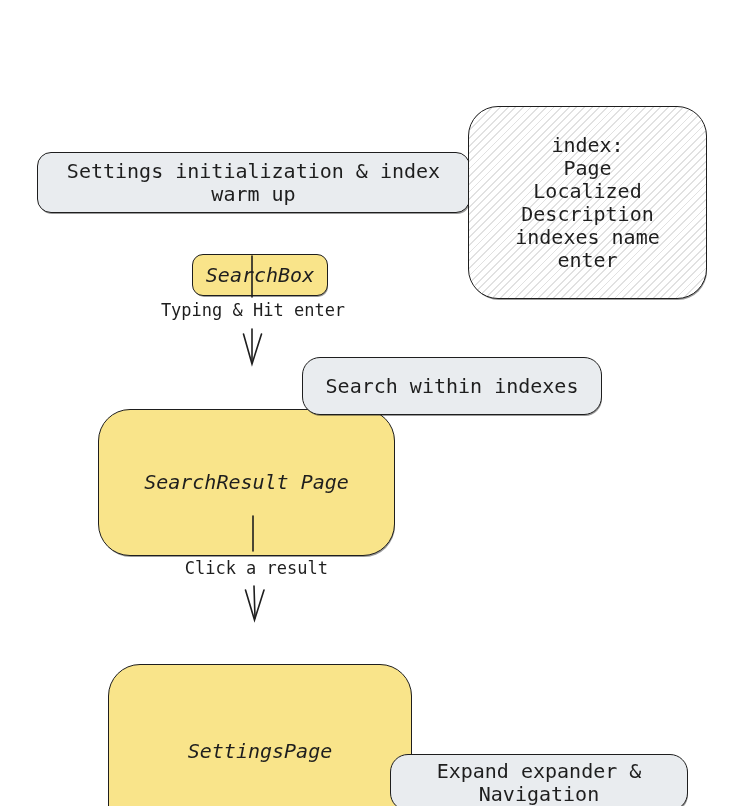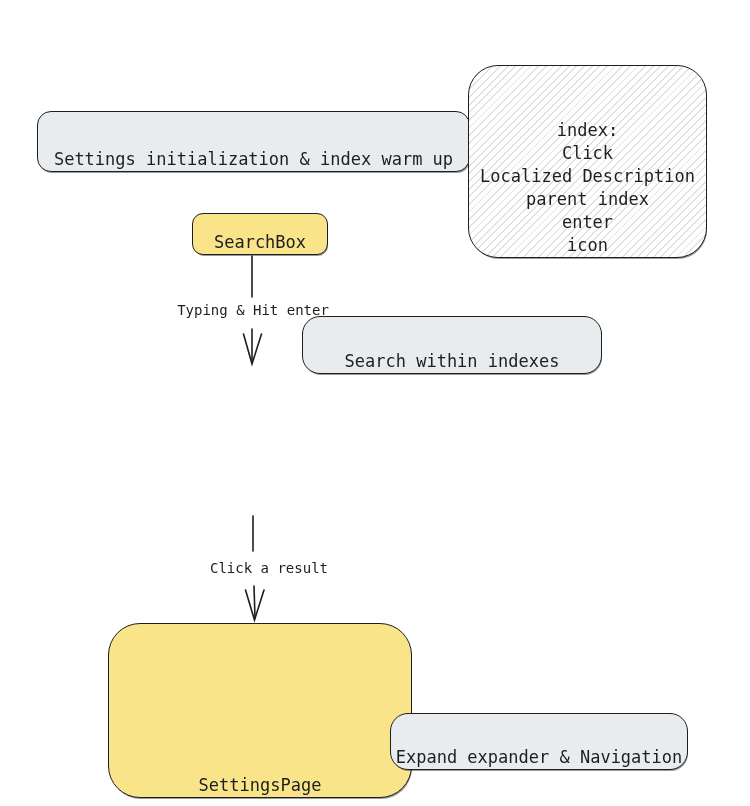--- a/index.html
+++ b/index.html
@@ -8,46 +8,47 @@
     width: 750px;
     height: 806px;
     background: #ffffff;
     overflow: hidden;
     font-family: "DejaVu Sans Mono", "Liberation Mono", monospace;
     color: #1e1e1e;
   }
   .node {
     position: absolute;
     display: flex;
-    align-items: flex-end;
+    align-items: center;
     justify-content: center;
     text-align: center;
     border: 1.7px solid #1e1e1e;
-    font-size: 17px;
+    font-size: 20px;
     line-height: 23px;
     box-sizing: border-box;
     box-shadow: 1px 2px 0 -1px rgba(30,30,30,0.45);
+    margin-top: 41px;
   }
   .fill-gray   { background: #e9ecef; }
-  .fill-yellow { background: #f9e48a; }
+  .fill-yellow { background: #f9e48a; font-style: italic; }
   .fill-hatch  {
     background-color: #ffffff;
     background-image: repeating-linear-gradient(
       135deg,
       rgba(90,90,90,0.18) 0px,
       rgba(90,90,90,0.18) 1.3px,
       transparent 1.3px,
       transparent 5.4px
     );
   }
   .index-lines { display: flex; flex-direction: column; }
   .index-lines span { display: block; }
   .edge-label {
     position: absolute;
-    font-size: 14px;
+    font-size: 17px;
     line-height: 22px;
     text-align: center;
     white-space: nowrap;
     background: transparent;
   }
   .arrow-layer {
     position: absolute;
     left: 0; top: 0;
     width: 750px; height: 806px;
     pointer-events: none;
@@ -60,45 +61,47 @@
 </style>
 </head>
 <body>
 
 <div class="page">
 
   <div class="node fill-yellow z1" style="left:192px; top:213px; width:136px; height:42px; border-radius:11px;">
     <span>SearchBox</span>
   </div>
 
+  <div class="node fill-yellow z1" style="left:98px; top:368px; width:297px; height:147px; border-radius:32px;">
+    <span>SearchResult Page</span>
+  </div>
 
   <div class="node fill-yellow z1" style="left:108px; top:623px; width:304px; height:175px; border-radius:32px;">
     <span>SettingsPage</span>
   </div>
 
   <div class="node fill-gray z3" style="left:37px; top:111px; width:433px; height:61px; border-radius:14px;">
     <span>Settings initialization &amp; index warm up</span>
   </div>
 
   <div class="node fill-gray z3" style="left:302px; top:316px; width:300px; height:58px; border-radius:18px;">
     <span>Search within indexes</span>
   </div>
 
   <div class="node fill-gray z3" style="left:390px; top:713px; width:298px; height:57px; border-radius:18px;">
     <span>Expand expander &amp; Navigation</span>
   </div>
 
   <div class="node fill-hatch z4" style="left:468px; top:65px; width:239px; height:193px; border-radius:30px;">
     <div class="index-lines">
       <span>index:</span>
-      <span>Click</span>
+      <span>Page</span>
       <span>Localized Description</span>
-      <span>parent index</span>
+      <span>indexes name</span>
       <span>enter</span>
-      <span>icon</span>
     </div>
   </div>
 
   <div class="edge-label" style="left:160px; top:299px; width:186px;">Typing &amp; Hit enter</div>
 
   <div class="edge-label" style="left:182px; top:557px; width:146px;text-align:right;">Click a result</div>
 
   <svg class="arrow-layer" viewBox="0 0 750 806">
     <g stroke="#1e1e1e" stroke-width="1.6" fill="none" stroke-linecap="round">
       <line x1="252" y1="256" x2="252" y2="297"></line>

